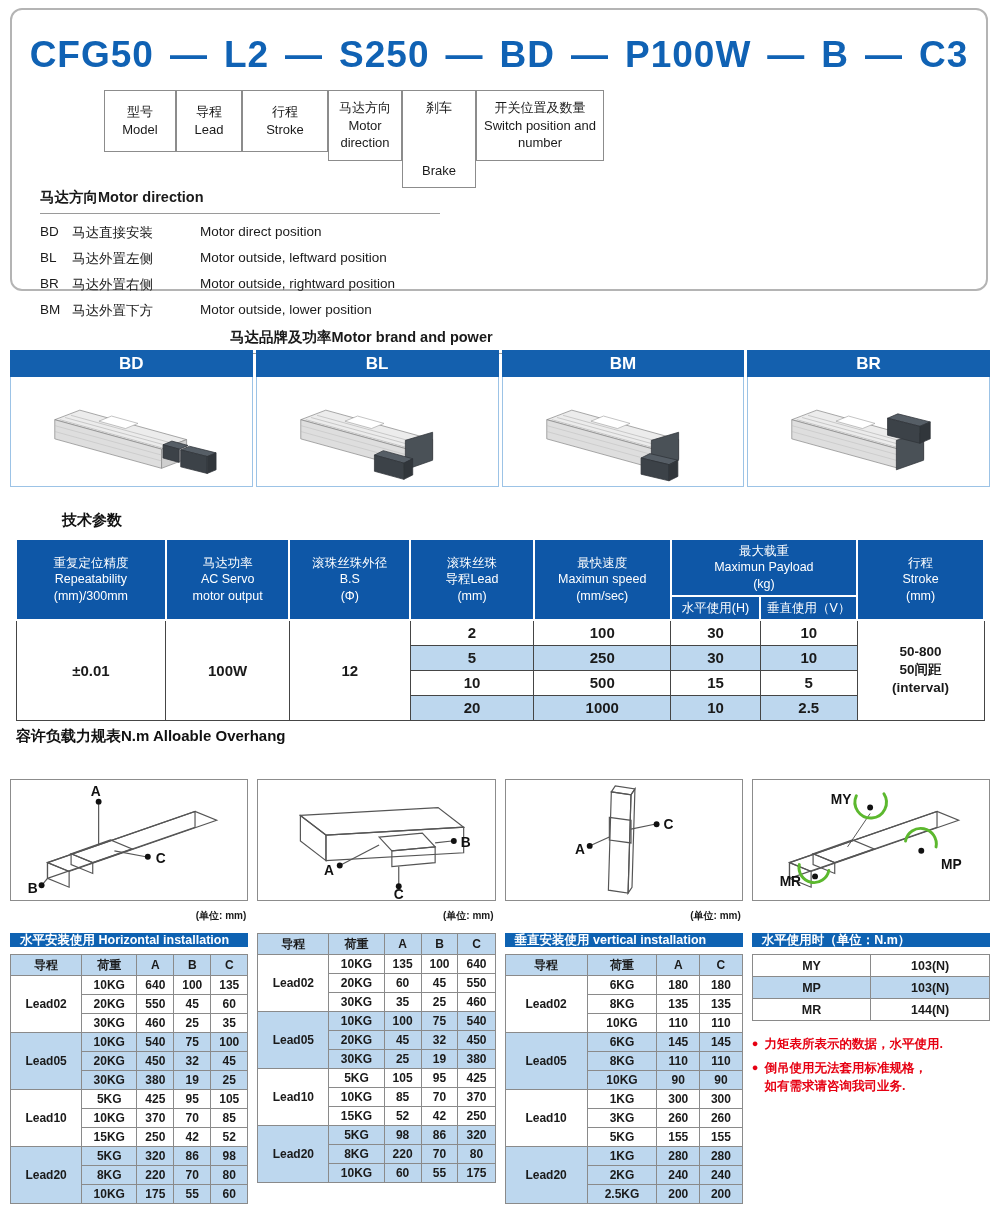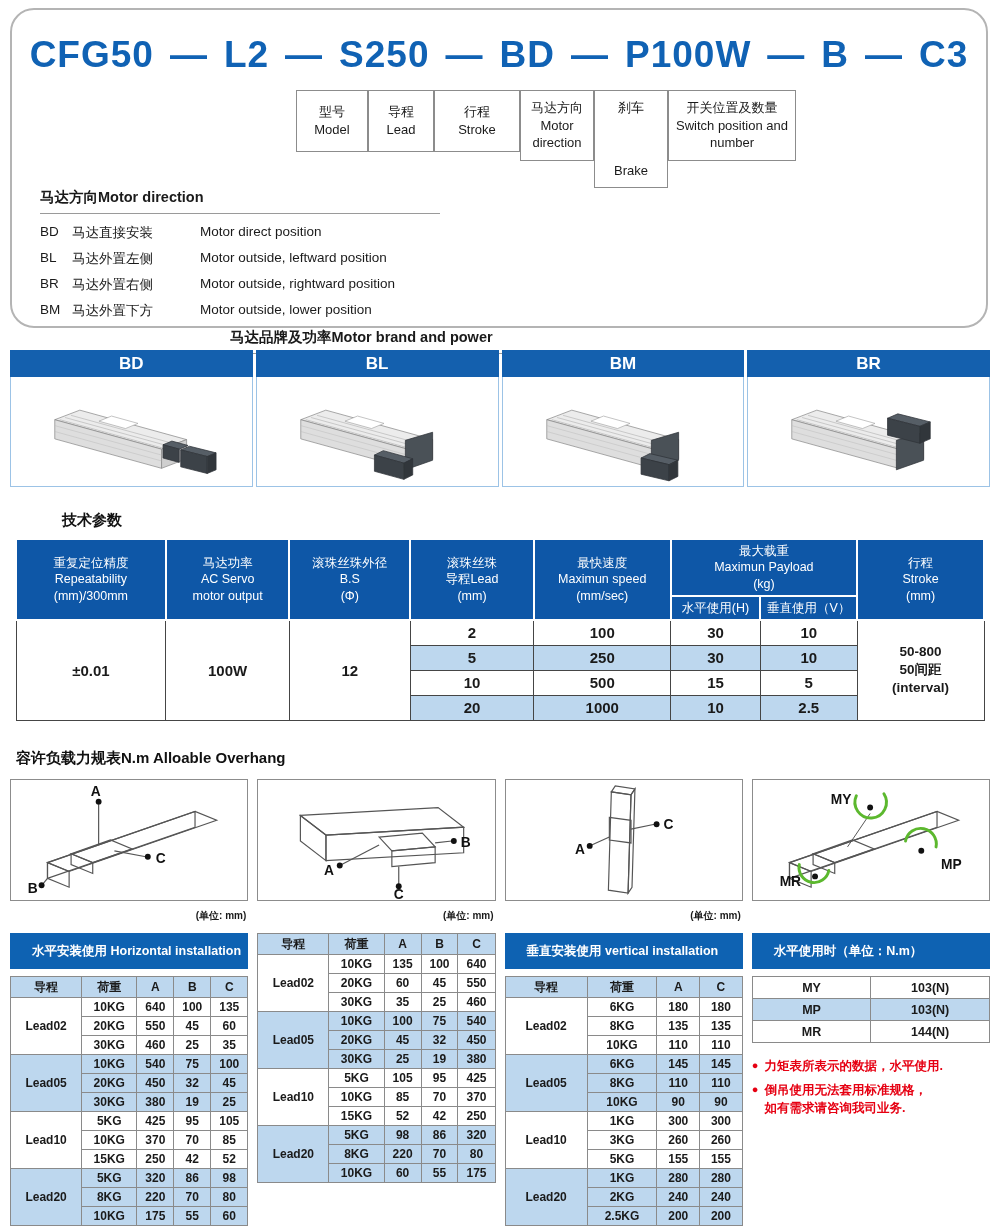--- a/index.html
+++ b/index.html
@@ -3,28 +3,28 @@
 <meta charset="utf-8">
 <style>
   * { box-sizing: border-box; margin: 0; padding: 0; }
   html,body { background:#fff; }
   body {
     width:1000px; height:1228px; position:relative; overflow:hidden;
     font-family:"Liberation Sans", sans-serif; color:#1a1a1a;
   }
 
   
-  .model-panel{ position:absolute; left:10px; top:8px; width:978px; height:320px;
-    border:2px solid #b4b4b4; border-radius:24px; background:#fff; }
+  .model-panel{ position:absolute; left:10px; top:8px; width:978px; height:283px;
+    border:2px solid #b4b4b4; border-radius:12px; background:#fff; }
   .model-title{ margin-top:24px; text-align:center; font-size:37px; font-weight:bold;
     color:#1062b4; letter-spacing:1px; white-space:nowrap; }
   .model-title .seg{ margin:0 6px; }
   .model-title .dash{ margin:0 10px; font-weight:bold; }
   .model-boxes{ position:absolute; left:92px; top:80px; width:884px;
-    display:flex; justify-content:center; align-items:flex-start; }
+    display:flex; justify-content:flex-start; align-items:flex-start; }
   .mbox{ border:1px solid #8c8c8c; background:#fff; min-height:62px;
     display:flex; flex-direction:column; justify-content:center; text-align:center;
     font-size:13px; line-height:1.35; padding:8px 3px; }
   .legend-row{ position:absolute; left:28px; right:28px; top:178px; display:flex;flex-direction:column; }
   .legend h3{ font-size:14.5px; font-weight:bold; padding-bottom:6px;
     border-bottom:1.5px solid #9a9a9a; margin-bottom:10px; }
   .legend ul{ list-style:none; }
   .legend li{ display:flex; font-size:13.5px; margin:8px 0; }
   .dir-legend{ width:400px; }
   .brand-legend{ margin-left:190px; width:352px; }
@@ -37,21 +37,21 @@
   .views{ position:absolute; left:10px; top:350px; width:980px; display:flex; gap:3px; }
   .view-panel{ flex:1; }
   .view-header{ height:27px; background:#1460ae; color:#fff; font-weight:bold;
     font-size:17px; display:flex; align-items:center; justify-content:center; }
   .view-body{ border:1px solid #9cc3e6; border-top:none; height:110px; background:#fff; }
   .view-body svg{ width:100%; height:100%; display:block; }
 
   
   .sec-title{ position:absolute; left:16px; font-size:15px; font-weight:bold; color:#111; }
   #techTitle{ top:511px;margin-left:46px; }
-  #overhangTitle{ top:749px; }
+  #overhangTitle{ top:727px; }
 
   
   .tech-table{ position:absolute; left:15px; top:538px; width:970px; border-collapse:collapse; }
   .tech-table th{ background:#0e57a7; color:#fff; font-weight:normal; font-size:12.5px;
     line-height:1.3; border:2px solid #fff; padding:3px 1px; text-align:center; }
   .tech-table td{ border:1px solid #454545; text-align:center; font-weight:bold;
     font-size:15px; height:25px; background:#fff; }
   .tech-table td.shaded{ background:#bdd7ee; }
   .tech-table .sub{ font-size:12.5px; }
   .tech-table .stroke-cell{ font-size:13.5px; line-height:1.35; }
@@ -59,22 +59,22 @@
   
   .diagrams{ position:absolute; left:10px; top:779px; width:980px; display:flex; gap:9px; }
   .diagram{ flex:1; height:122px; border:1.5px solid #8c8c8c; background:#fff; }
   .diagram svg{ width:100%; height:100%; display:block; }
   .unit-row{ position:absolute; left:10px; top:909px; width:980px; display:flex; gap:9px; }
   .unit-cell{ flex:1; text-align:right; font-size:10px; font-weight:bold; padding-right:2px; }
 
   
   .bottom-grid{ position:absolute; left:10px; top:933px; width:980px; display:flex; gap:9px; }
   .bcol{ flex:1; min-width:0; }
-  .tbl-title{ height:36px; background:#0e62b2; color:#fff; font-weight:bold; font-size:12.5px;
-    display:flex; align-items:center; padding-left:22px; margin-bottom:7px; white-space:nowrap; }
+  .tbl-title{ height:14px; background:#0e62b2; color:#fff; font-weight:bold; font-size:12.5px;
+    display:flex; align-items:center; padding-left:10px; margin-bottom:7px; white-space:nowrap; }
   .inst-table, .moment-table{ width:100%; border-collapse:collapse; }
   .inst-table th, .inst-table td, .moment-table td{
     border:1px solid #8a8a8a; text-align:center; font-size:12px; font-weight:bold;
     height:19px; padding:0 1px; background:#fff; }
   .inst-table th{ background:#bdd7ee; height:21px; }
   .inst-table .shaded, .moment-table .shaded{ background:#bdd7ee; }
   .moment-table td{ height:22px; font-size:12.5px; }
   .notes{ margin-top:14px; }
   .note{ display:flex; color:#e60012; font-weight:bold; font-size:12.5px;
     line-height:1.45; margin-bottom:6px; }

